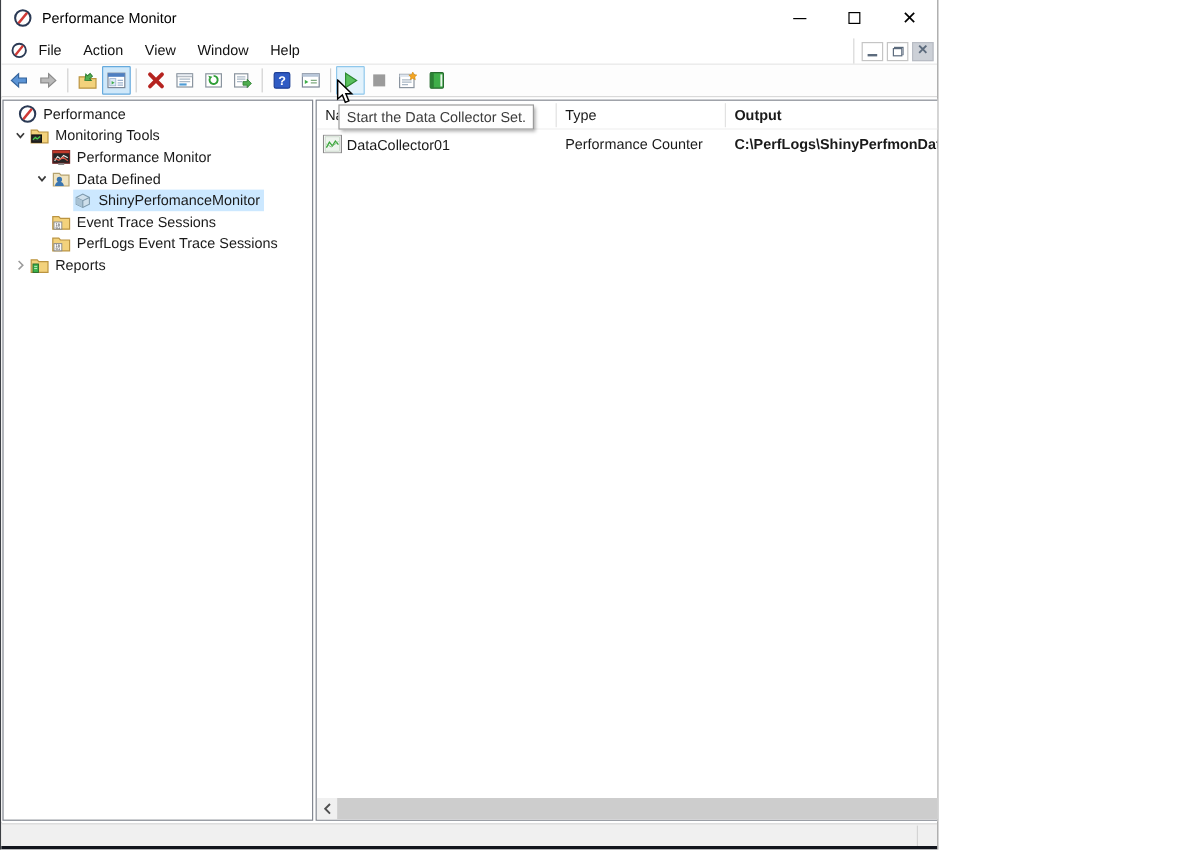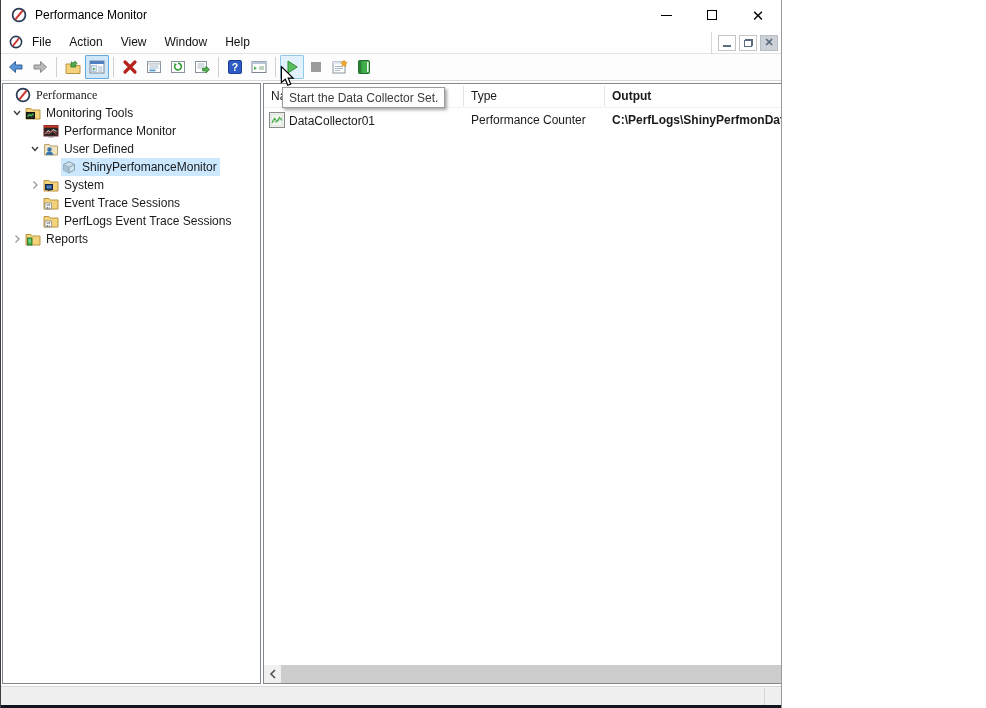--- a/index.html
+++ b/index.html
@@ -43,21 +43,21 @@
   .tree-pane { position:absolute; left:1px; top:1px; width:259px; height:601px; border:1px solid #828790; background:#fff; overflow:hidden; padding-top:2px; }
   .list-pane { position:absolute; left:262px; top:1px; width:724px; height:601px; border:1px solid #828790; background:#fff; overflow:hidden; }
 
   
   .tree-row { height:18px; display:flex; align-items:center; white-space:nowrap; }
   .chev { width:16px; height:16px; flex:0 0 16px; display:flex; align-items:center; justify-content:center; }
   .ticon { width:16px; height:16px; flex:0 0 16px; margin-right:0; }
   .sel-wrap { display:flex; align-items:center; height:18px; padding-right:3px; }
   .sel-wrap .label { margin-left:5px; }
   .tree-row.selected .sel-wrap { background:#cce8ff; }
-  .lvl0 { padding-left:12px;font-family:Liberation Serif, serif; }
+  .lvl0 { padding-left:12px; }
   .lvl1 { padding-left:6px; }
   .lvl2 { padding-left:24px; }
   .lvl3 { padding-left:42px; }
 
   
   .lv-header { position:absolute; left:0; top:0; width:100%; height:24px; display:flex; background:#fff; border-bottom:1px solid #f0f0f0; }
   .lv-h-cell { display:flex; align-items:center; padding-left:7px; color:#1a1a1a; border-right:1px solid #e2e2e2; height:20px; margin-top:2px; }
   .lv-h-cell:last-child { border-right:none; }
   .col-name { width:200px; }
   .col-type { width:141px; }
@@ -299,57 +299,39 @@
             </svg>
           </span>
         <span class="ticon">
           <svg width="16" height="16" viewBox="0 0 16 16">
               <path d="M1.5 3.5 h5 l1.3 1.5 H14.5 v9 H1.5 Z" fill="#efe3c0" stroke="#b5a26e"></path>
               <circle cx="6.5" cy="8.5" r="2.2" fill="#3a75b0"></circle>
               <path d="M2.8 14 c0-2.4 1.7-3.6 3.7-3.6 s3.7 1.2 3.7 3.6 Z" fill="#3a75b0"></path>
             </svg>
         </span>
         <span class="sel-wrap">
-            <span class="label">User Defined</span>
+            <span class="label">Data Defined</span>
           </span>
       </div>
 
       <div class="tree-row lvl3 selected">
         <span class="chev"></span>
         <span class="sel-wrap">
           <span class="ticon">
             <svg width="16" height="16" viewBox="0 0 16 16">
                 <path d="M2.5 5.5 l5.5-2.8 5.5 2.8 v5.6 l-5.5 2.8 -5.5-2.8 Z" fill="#cfe0ec" stroke="#7d99ac" stroke-width="0.9"></path>
                 <path d="M2.5 5.5 l5.5 2.8 5.5-2.8" fill="none" stroke="#7d99ac" stroke-width="0.9"></path>
                 <path d="M2.5 5.5 l5.5 2.8 v5.6 l-5.5-2.8 Z" fill="#a8c2d4"></path>
                 <line x1="8" y1="8.3" x2="8" y2="13.9" stroke="#7d99ac" stroke-width="0.9"></line>
               </svg>
           </span>
           <span class="label">ShinyPerfomanceMonitor</span>
         </span>
       </div>
 
-      <div class="tree-row lvl2">
-        <span class="chev">
-            <svg width="10" height="10" viewBox="0 0 10 10">
-              <path d="M3.5 1.5 l3.5 3.5 -3.5 3.5" fill="none" stroke="#9a9a9a" stroke-width="1.3"></path>
-            </svg>
-          </span>
-        <span class="ticon">
-          <svg width="16" height="16" viewBox="0 0 16 16">
-              <path d="M1 3.5 h5 l1.3 1.5 H15 v9 H1 Z" fill="#f3d27c" stroke="#bb9440"></path>
-              <rect x="2.5" y="7.5" width="7" height="5" fill="#1f3a6e" stroke="#122546"></rect>
-              <rect x="3.5" y="8.5" width="5" height="3" fill="#4f84c4"></rect>
-              <rect x="4.5" y="12.5" width="3" height="1.3" fill="#3a3a3a"></rect>
-            </svg>
-        </span>
-        <span class="sel-wrap">
-            <span class="label">System</span>
-          </span>
-      </div>
 
       <div class="tree-row lvl2">
         <span class="chev"></span>
         <span class="ticon">
           <svg width="16" height="16" viewBox="0 0 16 16">
               <path d="M1 3.5 h5 l1.3 1.5 H15 v9 H1 Z" fill="#f3d27c" stroke="#bb9440"></path>
               <rect x="2" y="8" width="6.5" height="6" fill="#fdfdfd" stroke="#8a8a8a" stroke-width="0.8"></rect>
               <text x="5.2" y="11.2" font-family="Liberation Mono, monospace" font-size="3.4" fill="#333" text-anchor="middle">10</text>
               <text x="5.2" y="13.6" font-family="Liberation Mono, monospace" font-size="3.4" fill="#333" text-anchor="middle">01</text>
             </svg>

